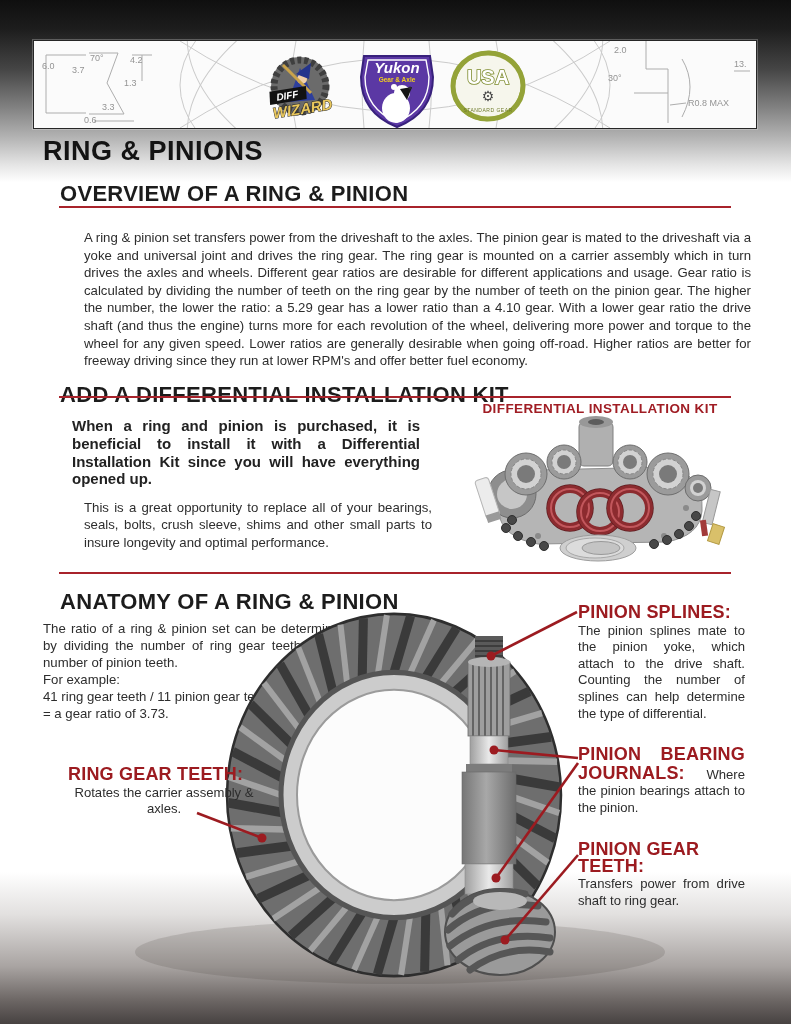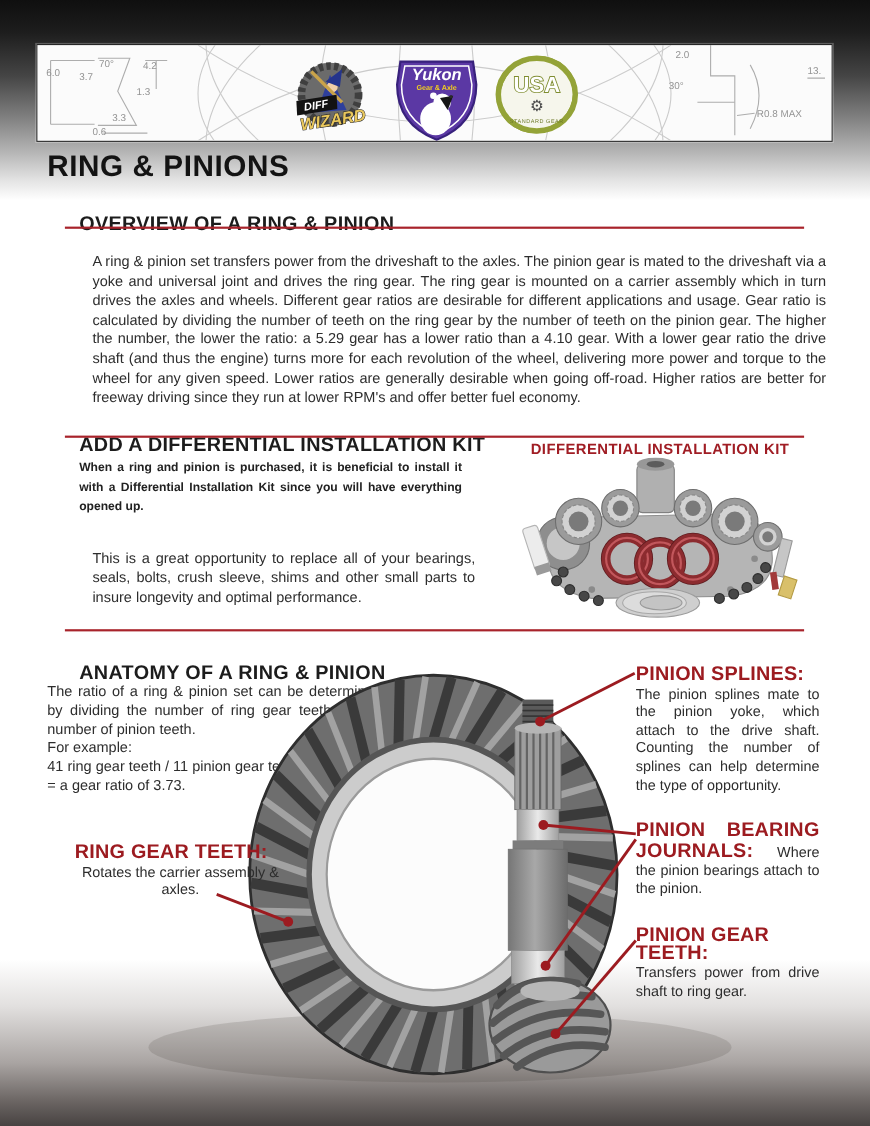--- a/index.html
+++ b/index.html
@@ -25,29 +25,29 @@
     background:#fbfbfb;border:1.5px solid #262626;box-sizing:border-box;
     box-shadow:0 0 0 1px rgba(255,255,255,.25);
   }
   .banner svg{display:block;width:100%;height:100%;}
   
   .page-title{
     left:43px;top:136px;margin:0;
     font-size:27px;font-weight:700;letter-spacing:.5px;color:#131313;
   }
   .sec-h{
-    margin:12px;font-size:18px;font-weight:700;letter-spacing:.3px;color:#1c1c1c;
+    margin:0;font-size:22px;font-weight:700;letter-spacing:.3px;color:#1c1c1c;
   }
   .rule{height:2px;background:#a8232b;}
   
   .body-text{
     margin:12px;font-size:13.2px;line-height:17.6px;text-align:justify;color:#2d2d2d;
   }
   .kit-intro{
-    margin:0;font-size:11px;line-height:17.8px;font-weight:700;
+    margin:0;font-size:15px;line-height:17.8px;font-weight:700;
     text-align:justify;color:#222;
   }
   .kit-label{
     font-size:13.5px;font-weight:700;letter-spacing:.4px;color:#a01d24;text-align:center;
   }
   .anatomy-intro p{margin:0;font-size:13.2px;line-height:17px;color:#2d2d2d;}
   .anatomy-intro .just{text-align:justify;}
   
   .callout{position:absolute;}
   .co-label{font-size:18px;font-weight:700;color:#9c1b20;line-height:16.6px;letter-spacing:.2px;}
@@ -372,21 +372,21 @@
         <circle cx="496" cy="278" r="4.5" stroke="none"></circle>
       <line x1="578" y1="255" x2="505" y2="340"></line>
         <circle cx="505" cy="340" r="4.5" stroke="none"></circle>
       <line x1="197" y1="213" x2="262" y2="238"></line>
         <circle cx="262" cy="238" r="4.5" stroke="none"></circle>
     </g>
   </svg>
 
   <div class="callout" style="left:578px;top:604px;width:167px;">
     <div class="co-label">PINION SPLINES:</div>
-    <p class="co-text">The pinion splines mate to the pinion yoke, which attach to the drive shaft. Counting the number of splines can help determine the type of opportunity.</p>
+    <p class="co-text">The pinion splines mate to the pinion yoke, which attach to the drive shaft. Counting the number of splines can help determine the type of differential.</p>
   </div>
 
   <div class="callout" style="left:578px;top:746px;width:167px;">
     <p class="co-text" style="margin-top:0;">
       <span class="co-label">PINION BEARING JOURNALS:</span>
       <span>Where the pinion bearings attach to the pinion.</span>
     </p>
   </div>
 
   <div class="callout" style="left:578px;top:841px;width:167px;">

